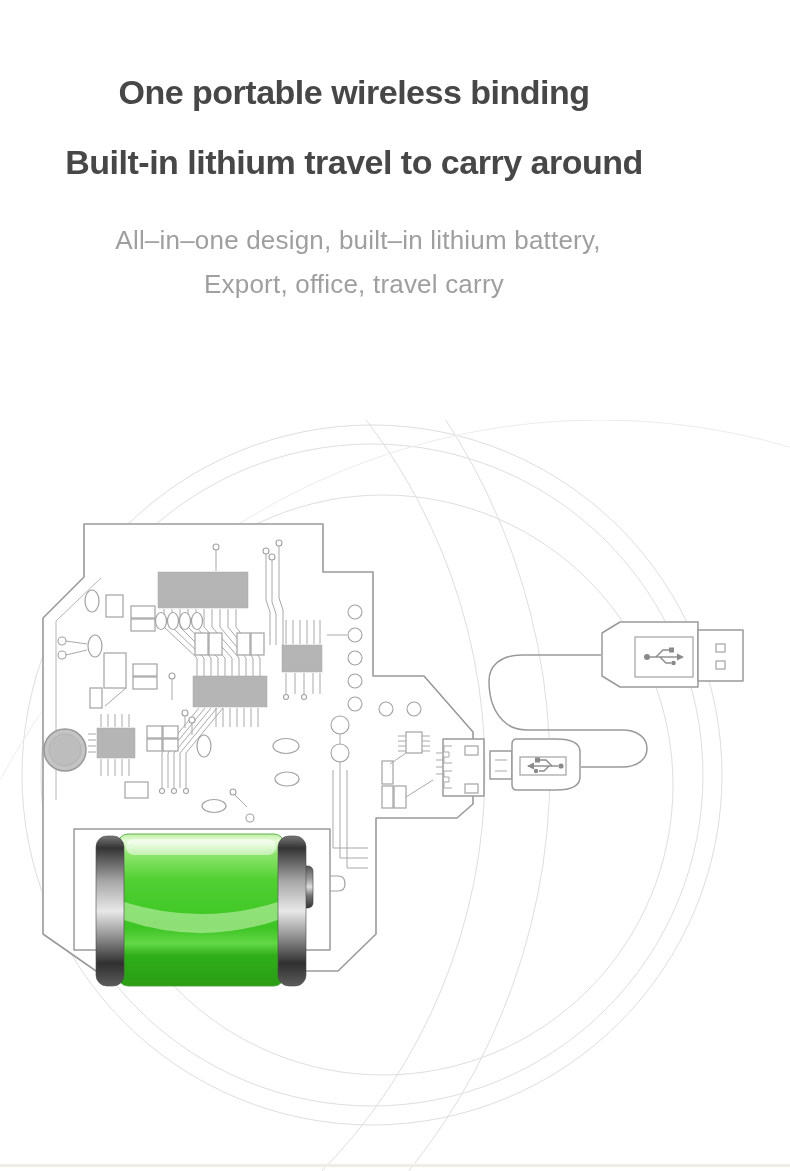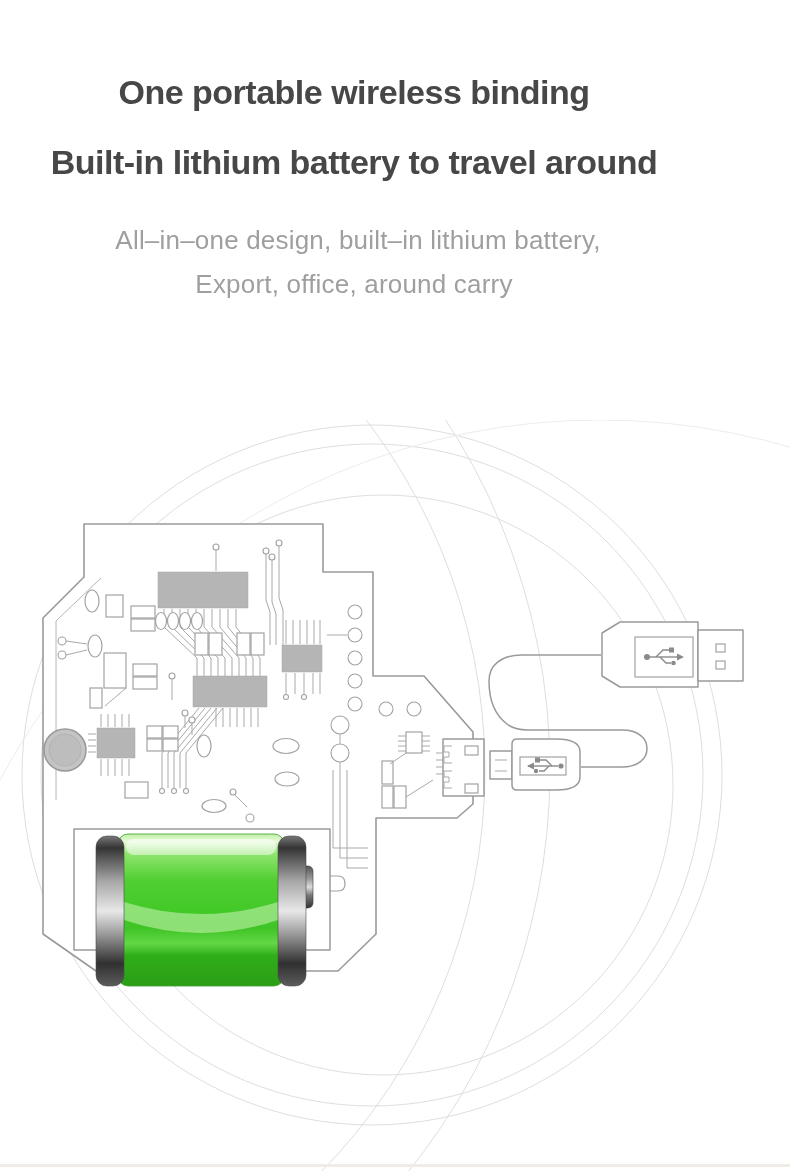--- a/index.html
+++ b/index.html
@@ -34,23 +34,23 @@
   .glyph{fill:#8a8a8a;stroke:none;}
   .glyphline{fill:none;stroke:#8a8a8a;stroke-width:1.4;}
   .footer-line{position:absolute;left:0;top:1164px;width:790px;height:3px;
     background:var(--footer-line,#f0ede7);}
 </style>
 </head>
 <body>
 
 <div class="header">
   <h1 class="headline l1">One portable wireless binding</h1>
-  <h1 class="headline l2">Built-in lithium battery to travel around</h1>
+  <h1 class="headline l2">Built-in lithium travel to carry around</h1>
   <p class="desc first">All–in–one design, built–in lithium battery,</p>
-  <p class="desc">Export, office, around carry</p>
+  <p class="desc">Export, office, travel carry</p>
 </div>
 
 <div class="diagram">
 <svg width="790" height="751" viewBox="0 420 790 751">
   <defs>
     <linearGradient id="gGreen" x1="0" y1="0" x2="0" y2="1">
       <stop offset="0" stop-color="#bff0a6"></stop>
           <stop offset="0.05" stop-color="#e9fbdc"></stop>
       <stop offset="0.13" stop-color="#8fe56e"></stop>
           <stop offset="0.3" stop-color="#52cf33"></stop>

